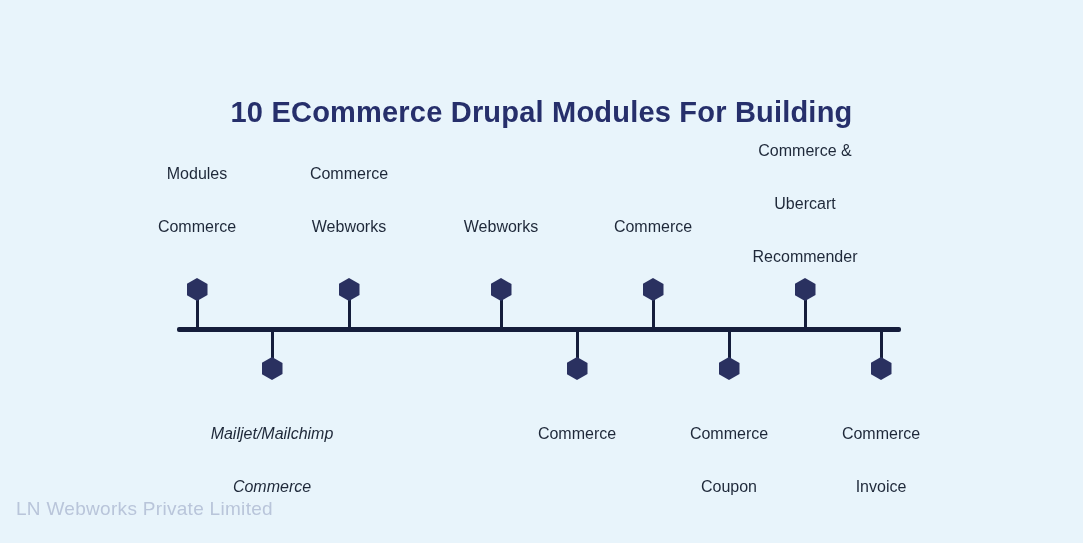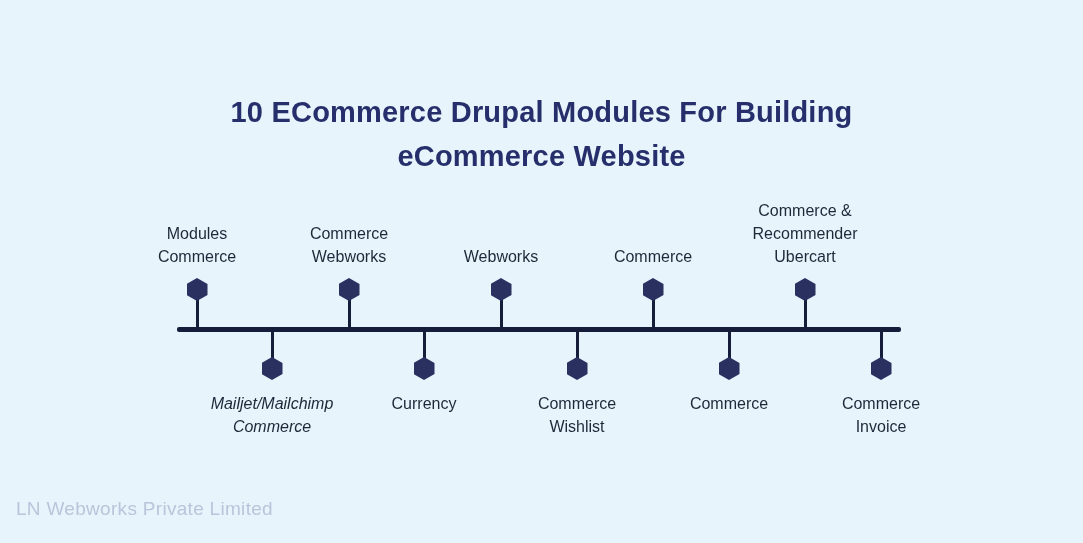--- a/index.html
+++ b/index.html
@@ -70,21 +70,21 @@
     left: 0;
     width: 100%;
     text-align: center;
     color: var(--label);
     font-size: 16px;
     line-height: 23px;
     font-weight: 400;
   }
   .module.top .module-label { bottom: 62px; }
   .module.bottom .module-label { top: 62px; }
-  .module-label span { display: block; }
+  .module-label span { display: block; margin-top: 30px; }
   .watermark {
     position: absolute;
     top: 498px;
     left: 16px;
     width: 100%;
     text-align: left;
     color: var(--footer);
     font-size: 19px;
     letter-spacing: 0.3px;
   }
@@ -94,21 +94,20 @@
   .b0 { left: 162px; font-style: italic; } .b1 { left: 314px; } .b2 { left: 467px; }
   .b3 { left: 619px; } .b4 { left: 771px; }
 </style>
 </head>
 <body>
 
 <div class="canvas">
 
   <h1 class="page-title">
     <span>10 ECommerce Drupal Modules For Building</span><br>
-    <span>eCommerce Website</span>
   </h1>
 
   <div class="timeline-line"></div>
 
   <div class="module top t0">
     <div class="module-label">
       <span>Modules</span>
       <span>Commerce</span>
       <span></span>
     </div>
@@ -141,59 +140,51 @@
       <span>Commerce</span>
       <span></span>
     </div>
     <div class="stem"></div>
     <div class="hex"></div>
   </div>
 
   <div class="module top t4">
     <div class="module-label">
       <span>Commerce &amp;</span>
+      <span>Ubercart</span>
       <span>Recommender</span>
-      <span>Ubercart</span>
     </div>
     <div class="stem"></div>
     <div class="hex"></div>
   </div>
 
   <div class="module bottom b0">
     <div class="stem"></div>
     <div class="hex"></div>
     <div class="module-label">
       <span>Mailjet/Mailchimp</span>
       <span>Commerce</span>
     </div>
   </div>
 
-  <div class="module bottom b1">
-    <div class="stem"></div>
-    <div class="hex"></div>
-    <div class="module-label">
-      <span>Currency</span>
-      <span></span>
-    </div>
-  </div>
 
   <div class="module bottom b2">
     <div class="stem"></div>
     <div class="hex"></div>
     <div class="module-label">
       <span>Commerce</span>
-      <span>Wishlist</span>
     </div>
   </div>
 
   <div class="module bottom b3">
     <div class="stem"></div>
     <div class="hex"></div>
     <div class="module-label">
       <span>Commerce</span>
+      <span>Coupon</span>
     </div>
   </div>
 
   <div class="module bottom b4">
     <div class="stem"></div>
     <div class="hex"></div>
     <div class="module-label">
       <span>Commerce</span>
       <span>Invoice</span>
     </div>

